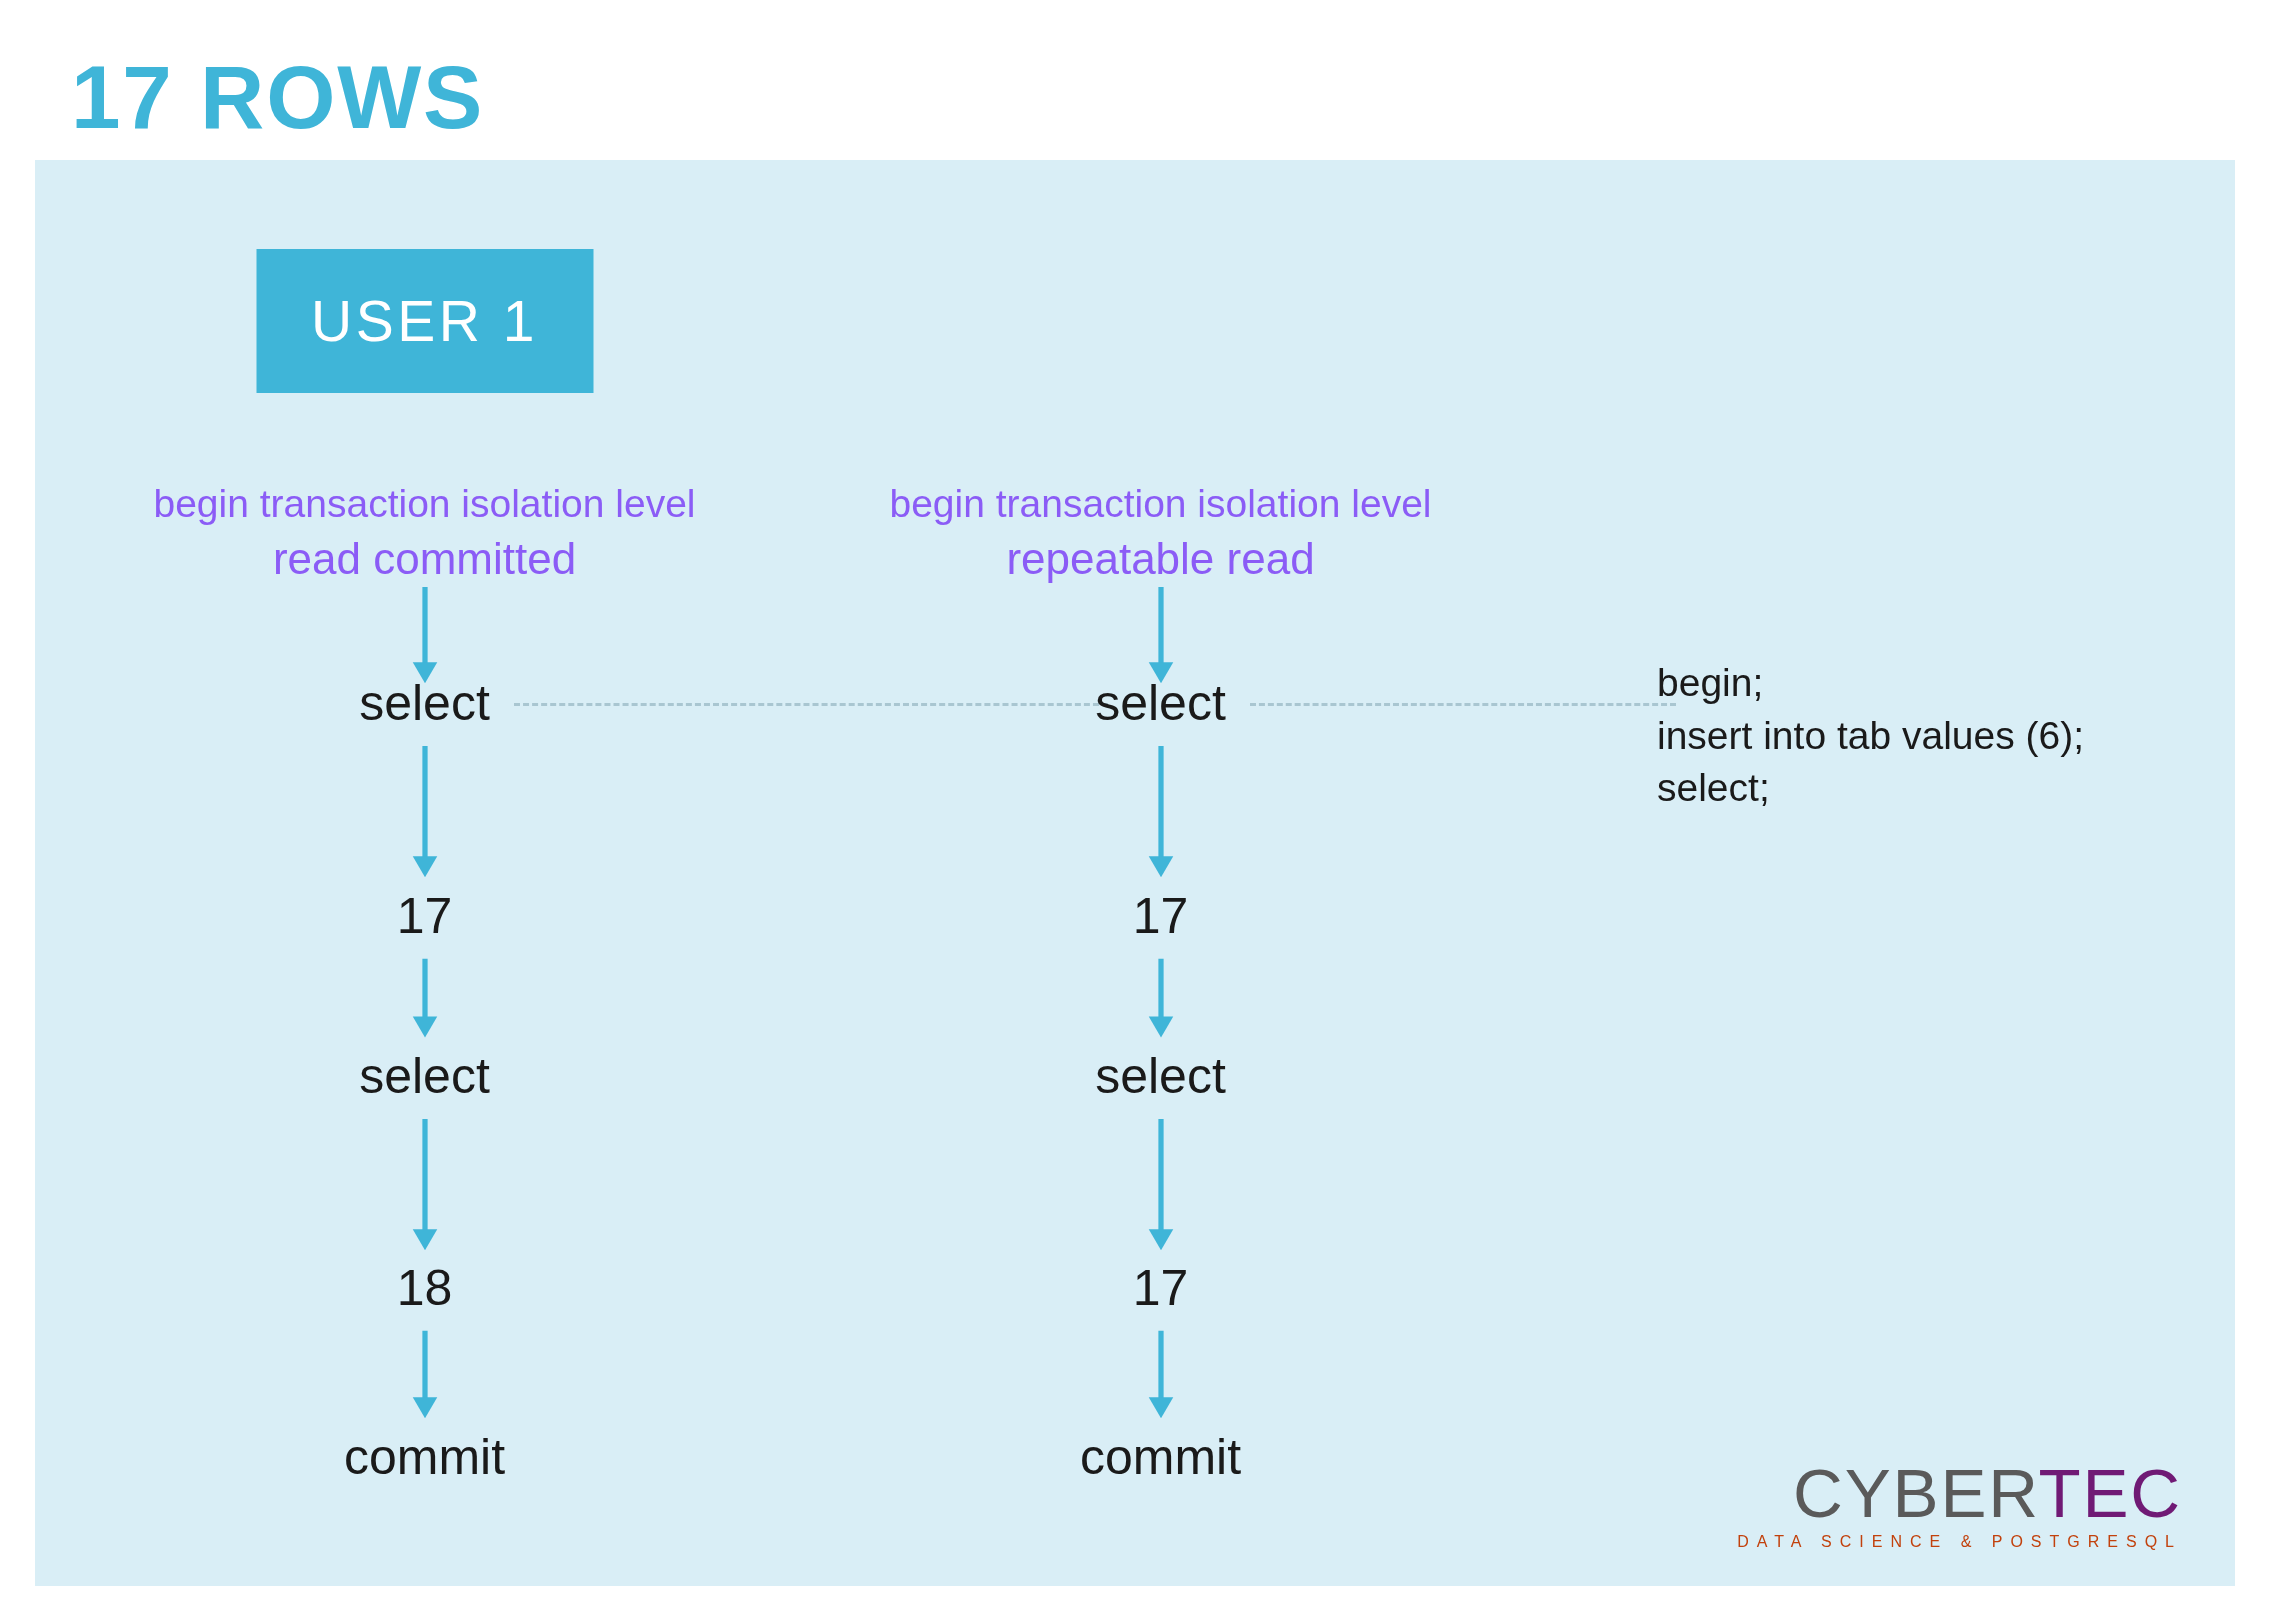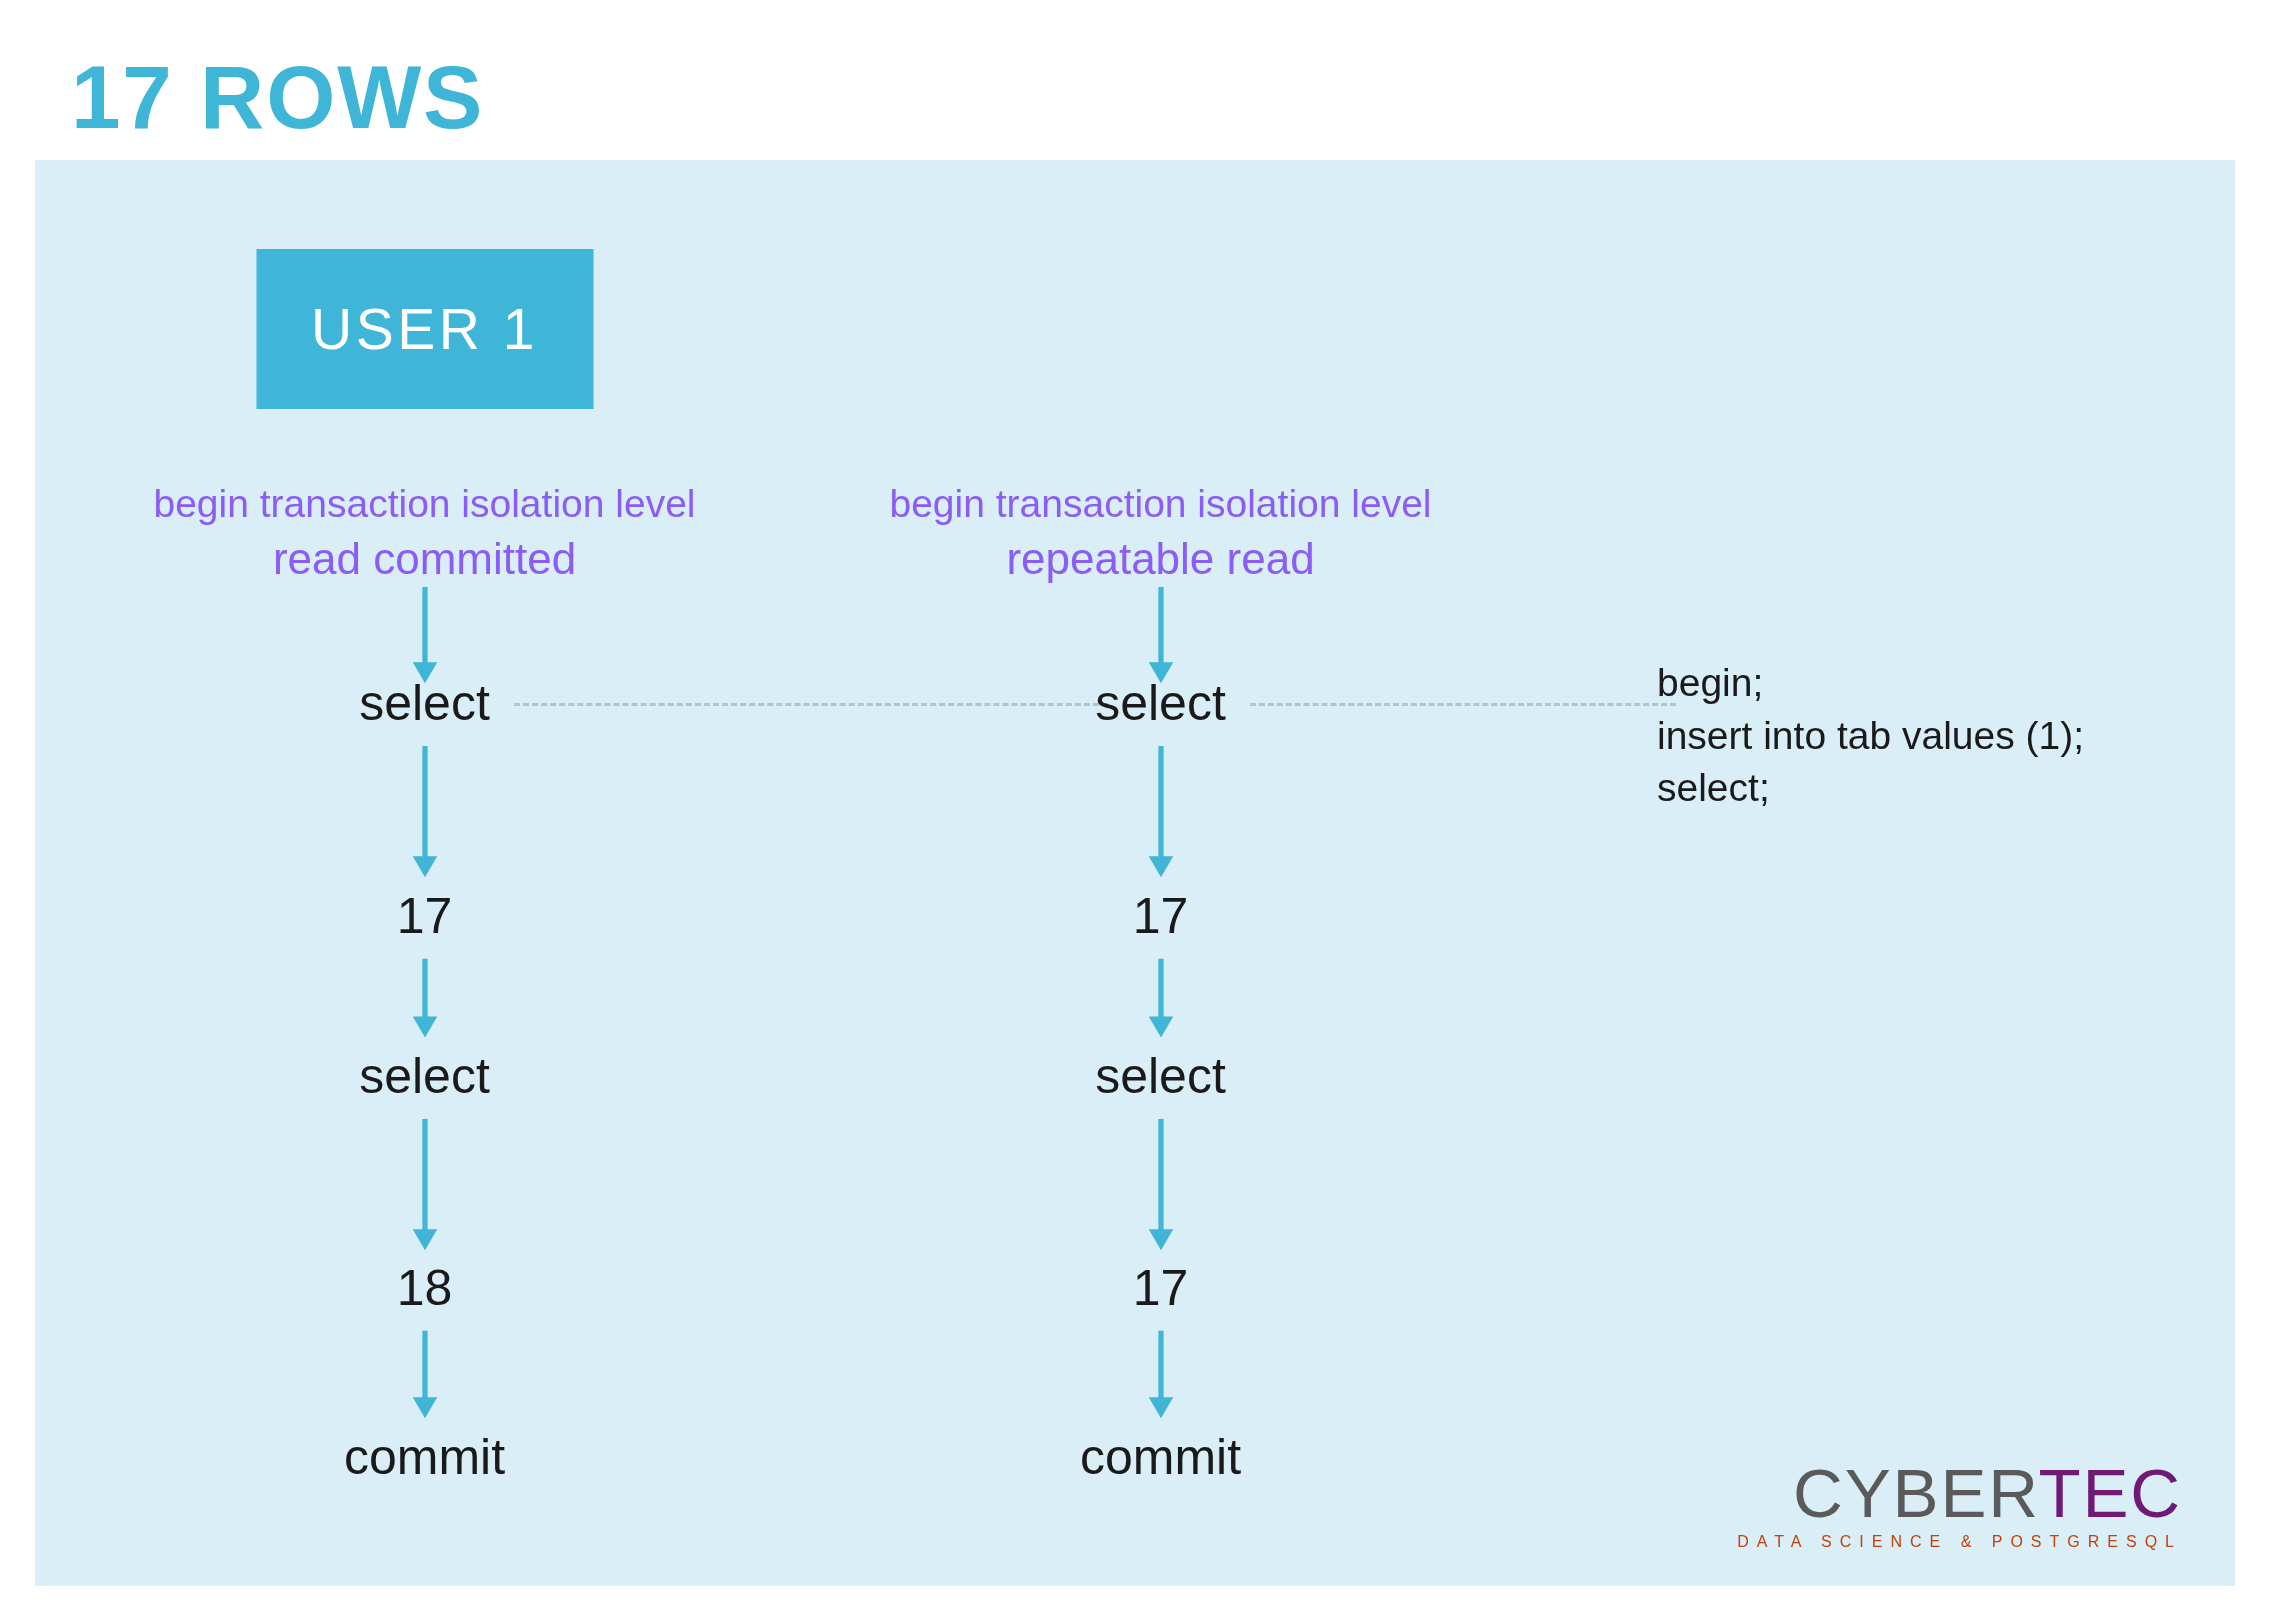--- a/index.html
+++ b/index.html
@@ -39,21 +39,21 @@
   }
   .col1 { left: 35px; }
   .col2 { left: 771px; }
   .col3 { left: 1507px; width: 674px; }
   .userbox {
     position: absolute;
     top: 89px;
     left: 50%;
     transform: translateX(-50%);
     width: 337px;
-    height: 160px;
+    height: 144px;
     background: #3fb5d8;
     color: #ffffff;
     font-size: 57px;
     font-weight: 300;
     letter-spacing: 3.5px;
     display: flex;
     align-items: center;
     justify-content: center;
   }
   .begin-line {
@@ -226,21 +226,21 @@
           <line x1="20" y1="0" x2="20" y2="80"></line>
           <polygon points="6,76 34,76 20,100"></polygon>
         </svg>
     </div>
     <div class="step" style="top:1268px">commit</div>
   </div>
 
   <div class="col col3">
     <div class="user3-text">
       <div>begin;</div>
-      <div>insert into tab values (1);</div>
+      <div>insert into tab values (6);</div>
       <div>select;</div>
     </div>
   </div>
 
   <div class="logo">
     <div class="main">
       <span>CYBER</span><span class="accent">TEC</span>
     </div>
     <div class="sub">DATA SCIENCE &amp; POSTGRESQL</div>
   </div>

